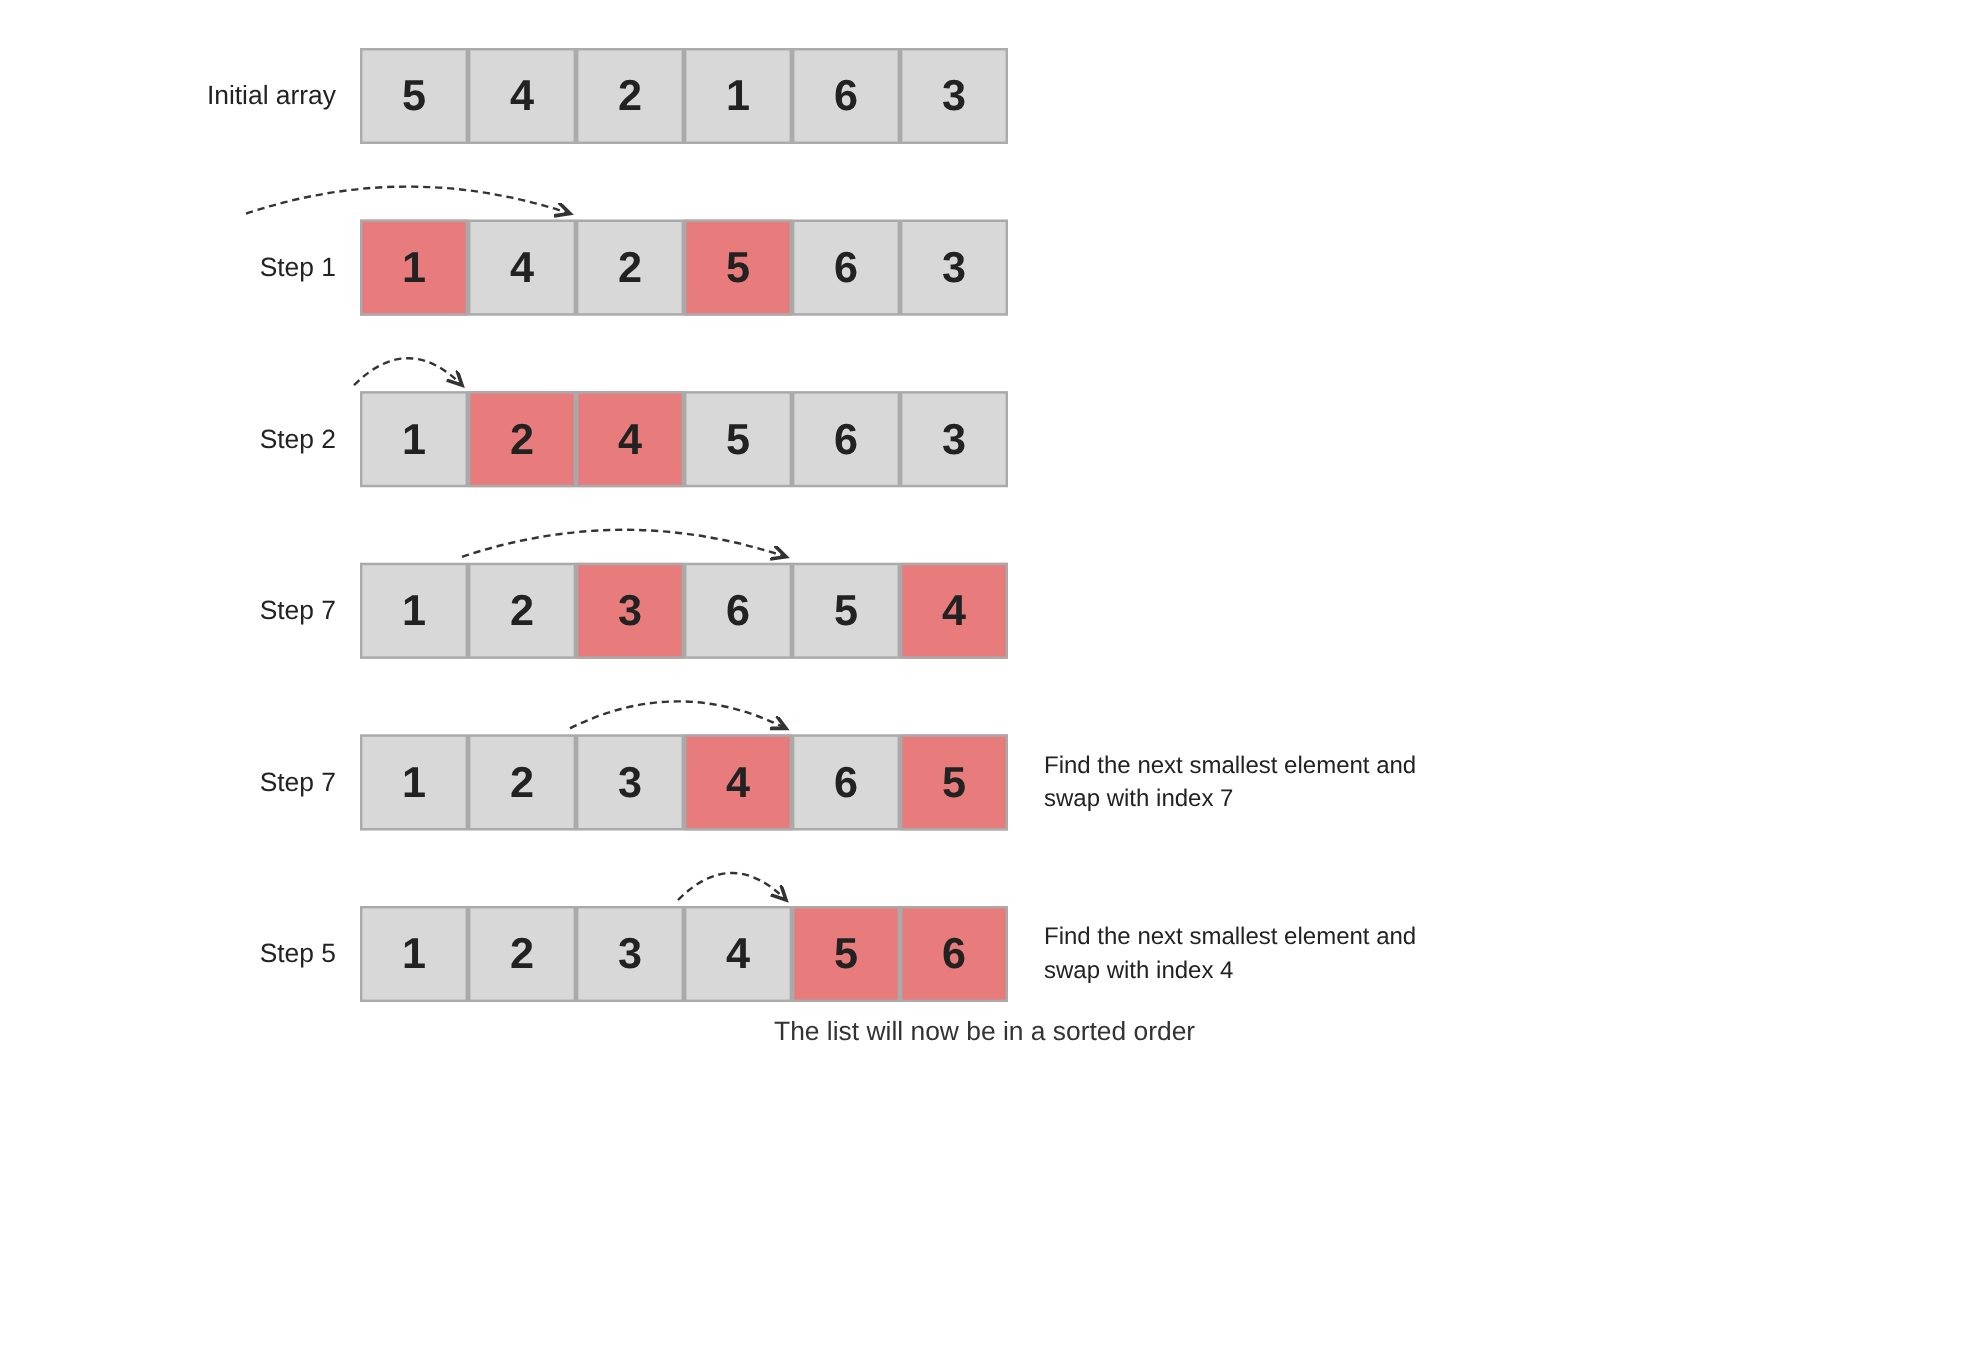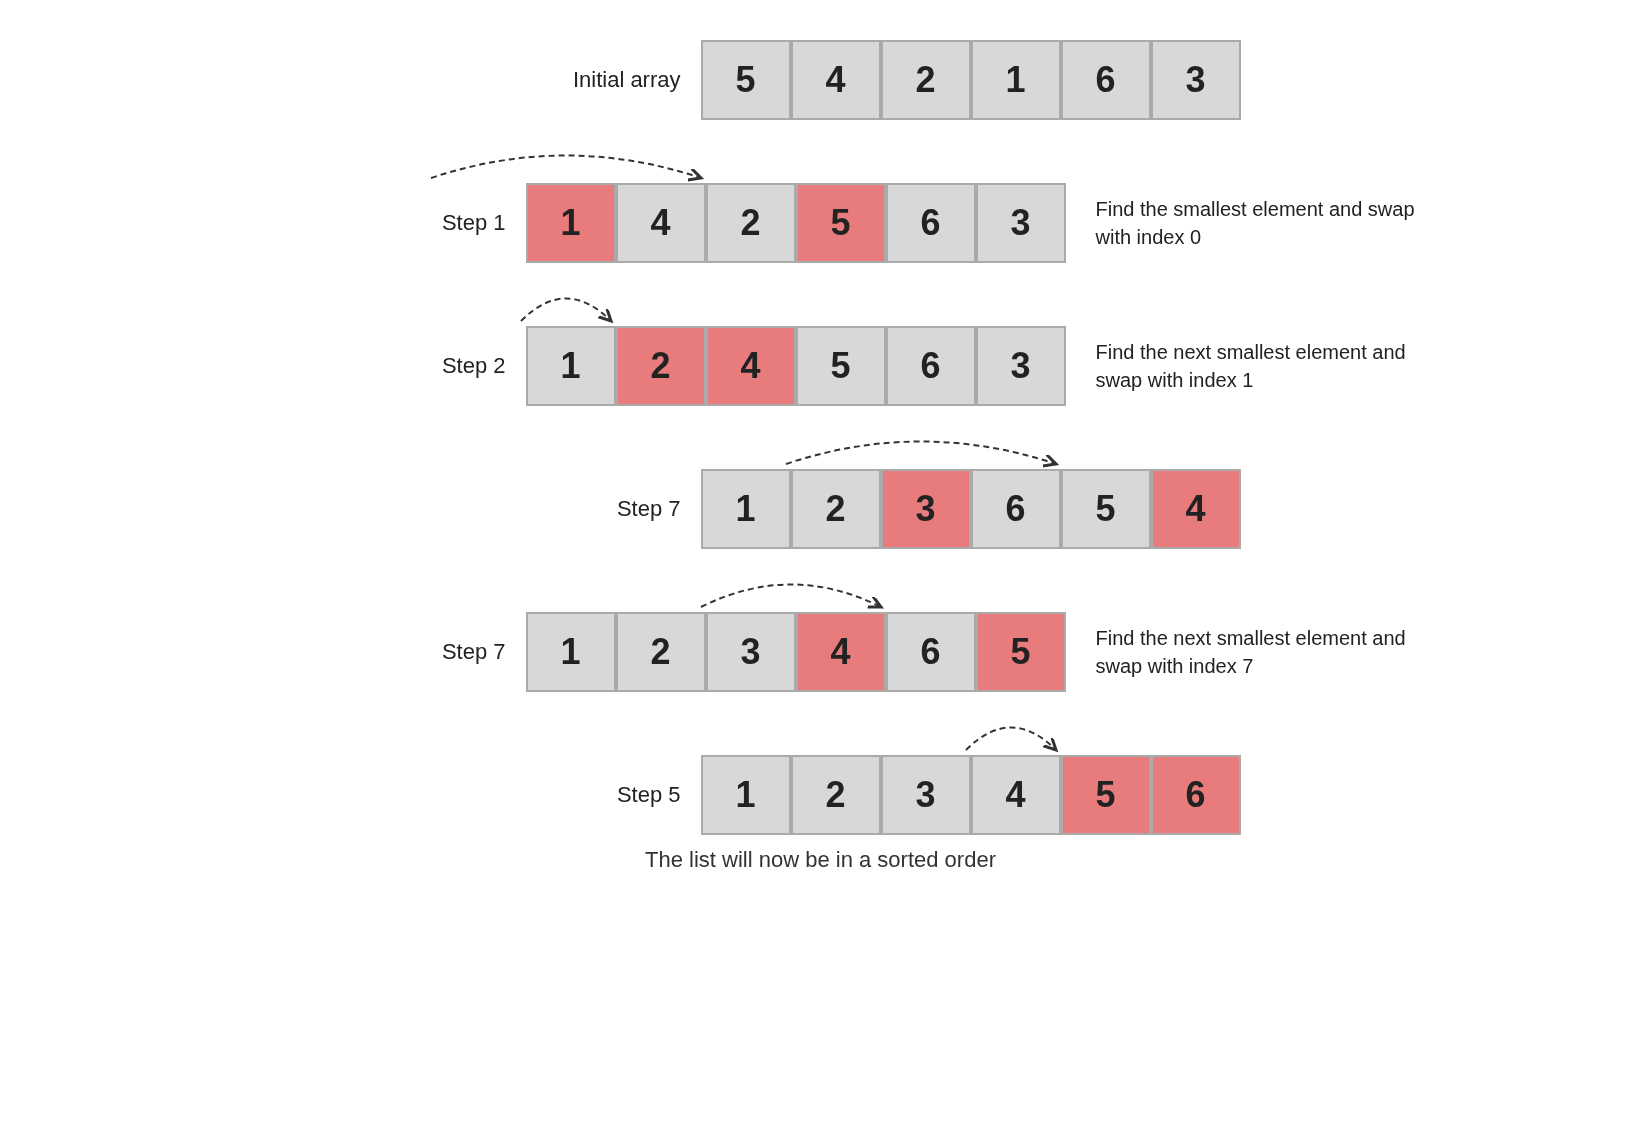--- a/index.html
+++ b/index.html
@@ -14,21 +14,21 @@
     h1 {
       text-align: center;
       font-size: 48px;
       font-weight: bold;
       padding-top: 20px;
       padding-bottom: 10px;
     }
     .diagram {
       display: flex;
       flex-direction: column;
-      align-items: center;
+      align-items: flex-start;
       padding-left: 160px;
       padding-top: 10px;
       gap: 0px;
     }
     .row-label {
       width: 140px;
       font-size: 22px;
       text-align: right;
       padding-right: 20px;
       font-weight: normal;
@@ -122,21 +122,20 @@
       <div class="step-row">
     <div class="row-label">Step 1</div>
     <div class="array-row">
       <div class="cell highlight">1</div>
           <div class="cell">4</div>
           <div class="cell">2</div>
           <div class="cell highlight">5</div>
           <div class="cell">6</div>
           <div class="cell">3</div>
     </div>
-    <div class="description">Find the smallest element and swap with index 0</div>
   </div>
     </div>
     <div class="step-section">
       <div class="arrow-row" style="position: relative; height: 55px; width: 550px;">
         <svg class="arrow-svg" width="280" height="60" style="left:0;top:0;">
     <defs>
       <marker id="arr12" markerWidth="8" markerHeight="8" refX="6" refY="3" orient="auto">
         <path d="M0,0 L6,3 L0,6" fill="none" stroke="#333" stroke-width="1.5"></path>
       </marker>
     </defs>
@@ -146,21 +145,20 @@
       <div class="step-row">
     <div class="row-label">Step 2</div>
     <div class="array-row">
       <div class="cell">1</div>
           <div class="cell highlight">2</div>
           <div class="cell highlight">4</div>
           <div class="cell">5</div>
           <div class="cell">6</div>
           <div class="cell">3</div>
     </div>
-    <div class="description">Find the next smallest element and swap with index 1</div>
   </div>
     </div>
     <div class="step-section">
       <div class="arrow-row" style="position: relative; height: 55px; width: 550px;">
         <svg class="arrow-svg" width="550" height="60" style="left:0;top:0;">
     <defs>
       <marker id="arr25" markerWidth="8" markerHeight="8" refX="6" refY="3" orient="auto">
         <path d="M0,0 L6,3 L0,6" fill="none" stroke="#333" stroke-width="1.5"></path>
       </marker>
     </defs>
@@ -217,16 +215,17 @@
       <div class="step-row">
     <div class="row-label">Step 5</div>
     <div class="array-row">
       <div class="cell">1</div>
           <div class="cell">2</div>
           <div class="cell">3</div>
           <div class="cell">4</div>
           <div class="cell highlight">5</div>
           <div class="cell highlight">6</div>
     </div>
+    <div class="description">Find the next smallest element and swap with index 4</div>
   </div>
     </div>
   </div>
 <div class="footer-text" id="footer-text">The list will now be in a sorted order</div>
 
 </body></html>

